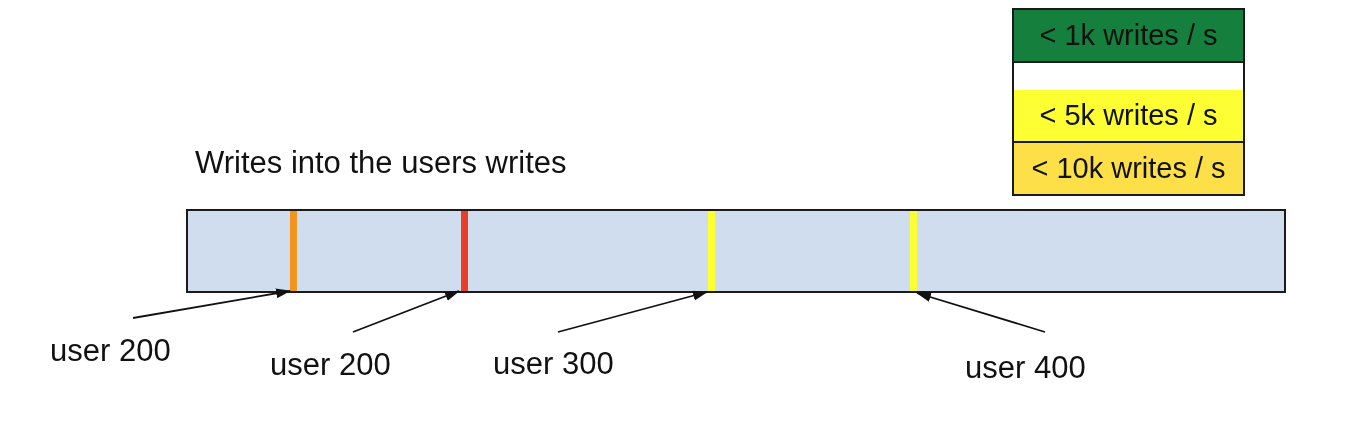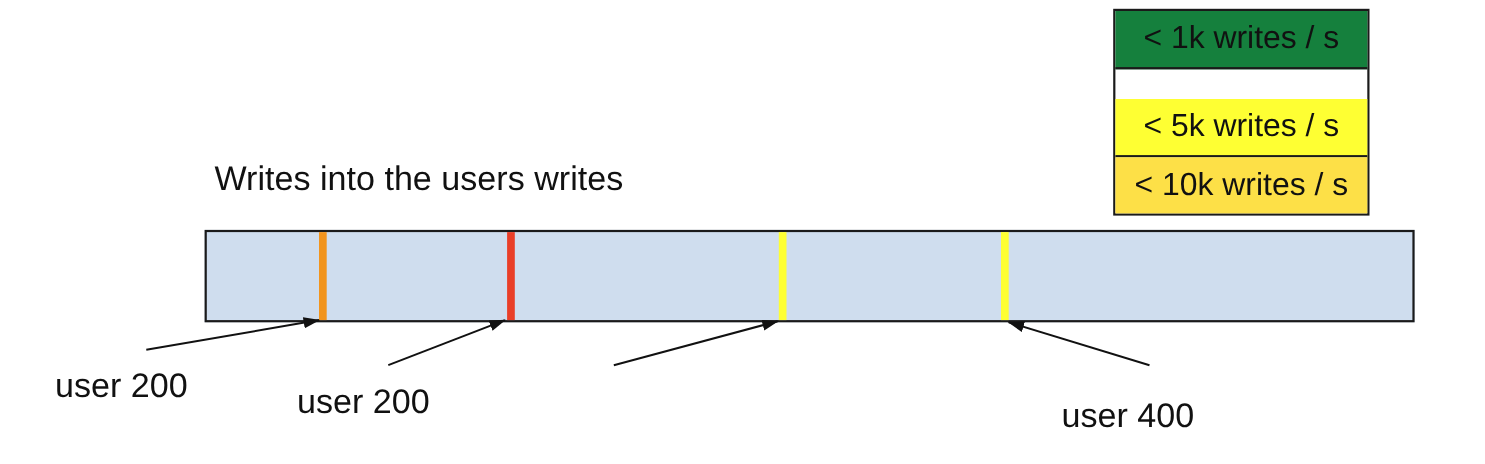--- a/index.html
+++ b/index.html
@@ -81,21 +81,21 @@
   
   .user-label {
     position: absolute;
     font-size: 31px;
     line-height: 1;
     white-space: nowrap;
   }
   .label-u100 { left: 50px;  top: 335px; }
   .label-u200 { left: 270px; top: 349px; }
   .label-u300 { left: 493px; top: 348px; }
-  .label-u400 { left: 965px; top: 362px; }
+  .label-u400 { left: 965px; top: 352px; }
 </style>
 </head>
 <body>
 
 <div class="canvas">
 
   <div class="title">Writes into the users writes</div>
 
   <div class="legend">
     <div class="legend-row" style="background-color: #15803d; align-items: center;">
@@ -123,15 +123,16 @@
       </marker>
     </defs>
     <line x1="133" y1="318" x2="290" y2="291" marker-end="url(#ah)"></line>
     <line x1="353" y1="332" x2="459" y2="291" marker-end="url(#ah)"></line>
     <line x1="558" y1="332" x2="707" y2="292" marker-end="url(#ah)"></line>
     <line x1="1045" y1="332" x2="917" y2="293" marker-end="url(#ah)"></line>
   </svg>
 
   <div class="user-label label-u100">user 200</div>
   <div class="user-label label-u200">user 200</div>
+  <div class="user-label label-u300">user 300</div>
   <div class="user-label label-u400">user 400</div>
 
 </div>
 
 </body></html>

